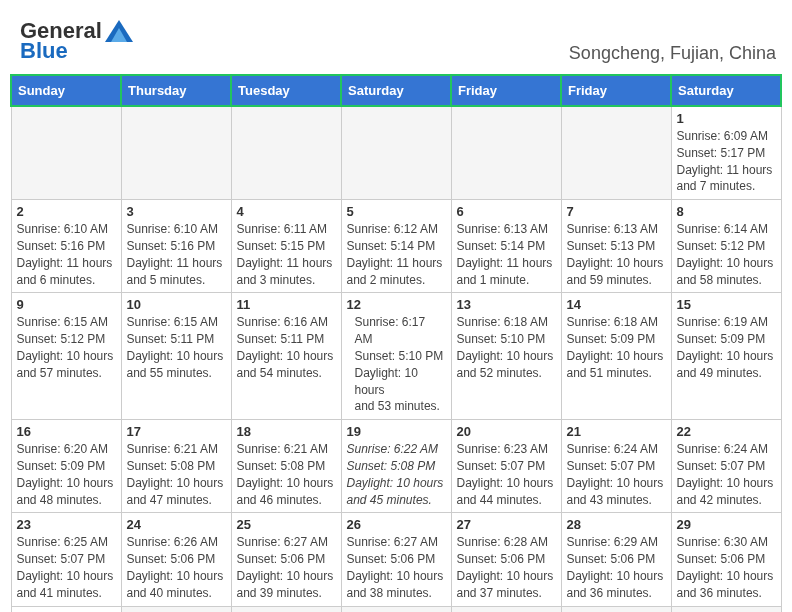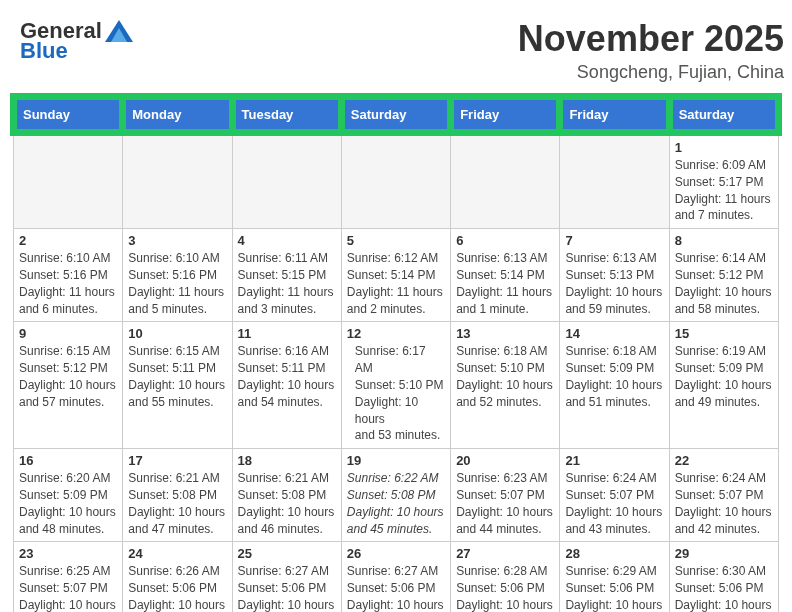--- a/index.html
+++ b/index.html
@@ -1,22 +1,22 @@
 <!DOCTYPE html>
 <html><head>
   <meta charset="utf-8">
   <style>
     * { box-sizing: border-box; margin: 0; padding: 0; }
     body { font-family: Arial, sans-serif; background: #fff; width: 792px; min-height: 612px; }
     
     .header {
       display: flex;
-      align-items: flex-start;
+      align-items: flex-end;
       justify-content: space-between;
-      padding: 18px 8px 10px 20px;
+      padding: 18px 16px 10px 20px;
     }
     
     .logo {
       display: flex;
       flex-direction: column;
       align-items: flex-start;
     }
     
     .logo-text {
       display: flex;
@@ -65,21 +65,21 @@
       margin: 0;
       table-layout: fixed;
     }
     
     .calendar th {
       background-color: #3575d3;
       color: #fff;
       font-size: 13px;
       font-weight: bold;
       padding: 7px 6px;
-      border: 7px solid #22c55e;
+      border: 2px solid #22c55e;
       text-align: left;
     }
     
     .calendar td {
       border: 1px solid #ccc;
       vertical-align: top;
       padding: 4px 5px;
       font-size: 10.5px;
       color: #333;
       background: #fff;
@@ -120,31 +120,30 @@
     <div class="logo-text">
       <span class="logo-general">General</span>
       <svg class="logo-icon" viewBox="0 0 28 22" xmlns="http://www.w3.org/2000/svg">
         <polygon points="0,22 14,0 28,22" fill="#1a6abf"></polygon>
         <polygon points="6,22 14,8 22,22" fill="#5aaae8"></polygon>
       </svg>
     </div>
     <span class="logo-blue" style="font-size:22px; font-weight:bold; margin-top:-6px;">Blue</span>
   </div>
   <div class="title-block">
-    <div class="month-title">November 2025</div>
     <div class="location-title">Songcheng, Fujian, China</div>
   </div>
 </div>
 
 <div class="calendar-wrapper">
   <table class="calendar">
     <thead>
       <tr>
         <th>Sunday</th>
-        <th>Monday</th>
+        <th>Thursday</th>
         <th>Tuesday</th>
         <th>Saturday</th>
         <th>Friday</th>
         <th>Friday</th>
         <th>Saturday</th>
       </tr>
     </thead>
     <tbody id="calendar-body">
     <tr>
           <td class="empty"></td>

